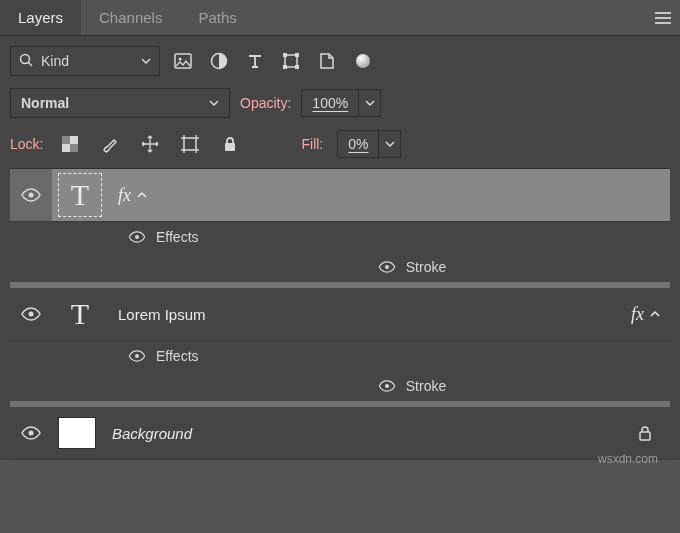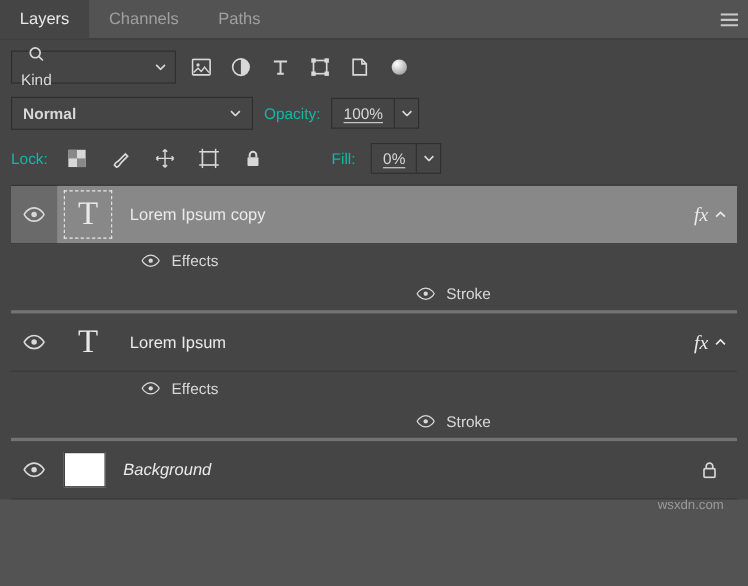--- a/index.html
+++ b/index.html
@@ -8,26 +8,26 @@
   
   .tabs { display:flex; align-items:stretch; height:36px; background:#535353; border-bottom:1px solid #2e2e2e;}
   .tab { padding:0 18px; display:flex; align-items:center; color:#a0a0a0; cursor:pointer; font-size:15px;}
   .tab.active { background:#454545; color:#eaeaea;}
   .flex-spacer{flex:1;}
   .panel-menu { width:34px; display:flex; align-items:center; justify-content:center; color:#c0c0c0;}
   .panel-body { background:#454545; padding:10px 10px 0 10px; }
   
   .row { display:flex; align-items:center; gap:10px; margin-bottom:12px;}
   .filter-dd { display:flex; align-items:center; background:#454545; border:1px solid #2e2e2e; height:30px; padding:0 8px; width:150px; justify-content:space-between;}
-  .filter-left{display:flex;align-items:center;gap:8px;flex-direction:column;}
+  .filter-left{display:flex;align-items:flex-start;gap:8px;}
   .icon-btn { width:26px; height:26px; display:flex; align-items:center; justify-content:center; color:#d8d8d8;}
   .dot-ball{width:14px;height:14px;border-radius:50%;background:radial-gradient(circle at 35% 30%, #fff, #888);}
   
   .blend-dd { display:flex; align-items:center; justify-content:space-between; background:#454545; border:1px solid #2e2e2e; height:30px; padding:0 10px; width:220px;font-weight:bold;}
-  .label{color:#14b8a6;}
+  .label{color:#fca5a5;}
   .value-box{display:flex;align-items:center; border:1px solid #2e2e2e; height:28px;}
   .value-inner{padding:0 10px; text-decoration:underline; text-underline-offset:3px;}
   .dd-caret{width:22px;height:100%;display:flex;align-items:center;justify-content:center;border-left:1px solid #2e2e2e;}
   
   .lock-row{display:flex;align-items:center;gap:14px;margin-bottom:10px;}
   
   .layers{border-top:1px solid #2e2e2e;}
   .layer{display:flex;align-items:center;min-height:52px;border-bottom:1px solid #3a3a3a;position:relative;}
   .layer.selected{background:#6a6a6a;}
   .layer.selected .layer-row-main{background:#888888;}
@@ -35,21 +35,21 @@
   .layer-row-main{flex:1;display:flex;align-items:center;min-height:52px;padding-right:10px;}
   .thumb{width:44px;height:44px;display:flex;align-items:center;justify-content:center;margin:4px 16px 4px 6px;}
   .thumb.text{position:relative;}
   .thumb.text.sel{border:1px dashed #e8e8e8;}
   .thumb.text .bigT{font-family:"Times New Roman",serif;font-size:30px;color:#eaeaea;}
   .thumb.image{background:#fff;border:1px solid #2e2e2e;}
   .layer-name{flex:1;color:#eaeaea;font-size:15px;}
   .layer-name.italic{font-style:italic;}
   .fx{font-family:"Times New Roman",serif;font-style:italic;color:#eaeaea;font-size:18px;margin-right:6px;}
   .collapse-caret{color:#d0d0d0;}
-  .effects-block{padding-left:118px;border-bottom:3px solid #737373;}
+  .effects-block{padding-left:118px;border-bottom:6px solid #737373;}
   .effect-line{display:flex;align-items:center;gap:10px;height:30px;color:#d8d8d8;}
   .effect-sub{padding-left:26px;justify-content:center;}
   .lock-icon-right{width:30px;display:flex;align-items:center;justify-content:center;color:#d8d8d8;}
   .watermark{position:absolute;bottom:6px;right:22px;color:#9a9a9a;font-size:12px;}
   svg{display:block;}
 </style>
 </head>
 <body>
 
 <div class="panel">
@@ -192,21 +192,20 @@
         <div class="eye-col">
           <svg width="20" height="14" viewBox="0 0 20 14">
               <path d="M1 7s3-6 9-6 9 6 9 6-3 6-9 6S1 7 1 7z" fill="none" stroke="#d8d8d8" stroke-width="1.5"></path>
               <circle cx="10" cy="7" r="2.5" fill="#d8d8d8"></circle>
             </svg>
         </div>
         <div class="layer-row-main">
           <div class="thumb text sel">
               <span class="bigT">T</span>
             </div>
-          <span class="layer-name">Lorem Ipsum copy</span>
           <span class="fx">fx</span>
           <span class="collapse-caret">
             <svg width="10" height="10" viewBox="0 0 10 10">
                 <path d="M1 7l4-4 4 4" fill="none" stroke="#eaeaea" stroke-width="1.5"></path>
               </svg>
           </span>
         </div>
       </div>
       <div class="effects-block">
         <div class="effect-line">

